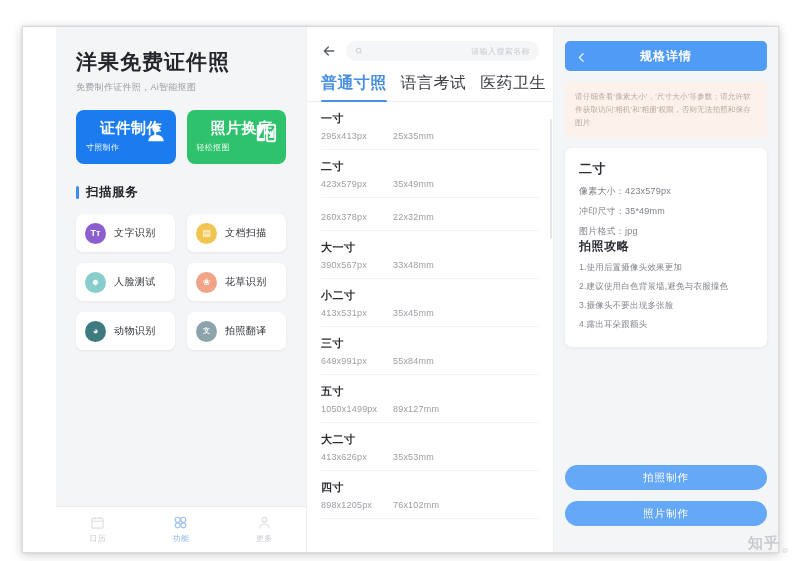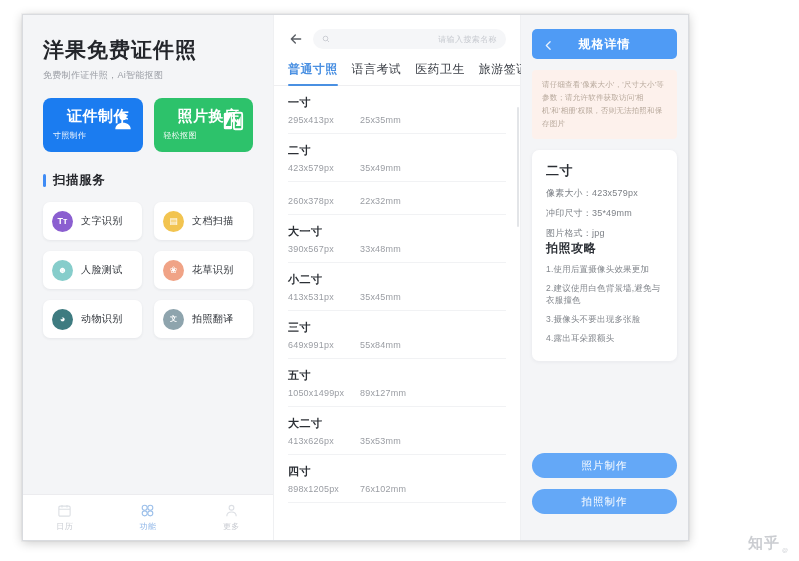--- a/index.html
+++ b/index.html
@@ -10,27 +10,28 @@
     font-family: "Liberation Sans", "DejaVu Sans", sans-serif;
   }
   #stage {
     position: relative;
     width: 799px; height: 561px;
     background: #ffffff;
   }
   
   #window {
     position: absolute;
-    left: 22px; top: 14px;
-    width: 667px; height: 527px;
+    left: 22px; top: 26px;
+    width: 757px; height: 527px;
     background: #ffffff;
     border: 1px solid #d9dbdf;
     box-shadow: 0 2px 10px rgba(0,0,0,0.20), 0 0 0 1px rgba(0,0,0,0.03);
     display: flex;
     overflow: hidden;
+    padding-left: 33px;
   }
   
   #left-panel {
     width: 250px;
     height: 100%;
     background: #f4f5f7;
     position: relative;
     display: flex;
     flex-direction: column;
   }
@@ -101,21 +102,21 @@
   .search-box {
     flex: 1; height: 20px; border-radius: 10px; background: #f5f6f8;
     display: flex; align-items: center; gap: 5px; padding: 0 9px; justify-content: space-between;
   }
   .search-ph { font-size: 8px; color: #c6c9cf; letter-spacing: .4px; }
   .tabs {
     display: flex; gap: 14px; padding: 4px 14px 0 14px;
     border-bottom: 1px solid #efeff1; position: relative;
   }
   .tab {
-    font-size: 12px; color: #3a3e45; padding-bottom: 7px;
+    font-size: 16px; color: #3a3e45; padding-bottom: 7px;
     letter-spacing: .4px; white-space: nowrap; position: relative;
   }
   .tab.active { color: #4a90e2; font-weight: bold; }
   .tab.active::after {
     content: ""; position: absolute; left: 0; right: 0; bottom: -1px;
     height: 2px; background: #4a90e2; border-radius: 1px;
   }
   .size-list { flex: 1; padding: 0 14px; overflow: hidden; }
   .size-row { padding: 9px 0 8px 0; border-bottom: 1px solid #f1f2f4; }
   .size-name { font-size: 11px; font-weight: bold; color: #2b2f35; letter-spacing: .5px; }
@@ -382,22 +383,22 @@
         <div class="rc-line">冲印尺寸：35*49mm</div>
         <div class="rc-line">图片格式：jpg</div>
         <div class="rc-sub">拍照攻略</div>
         <div class="rc-tip">1.使用后置摄像头效果更加</div>
         <div class="rc-tip">2.建议使用白色背景墙,避免与衣服撞色</div>
         <div class="rc-tip">3.摄像头不要出现多张脸</div>
         <div class="rc-tip">4.露出耳朵跟额头</div>
       </div>
 
       <div class="rp-actions">
+        <button class="rp-btn">拍照制作</button>
         <button class="rp-btn">照片制作</button>
-        <button class="rp-btn">拍照制作</button>
       </div>
     </div>
   </div>
 
   <div id="watermark">
     <span>知乎</span>
     <span class="wm-small">@</span>
   </div>
 </div>
 

